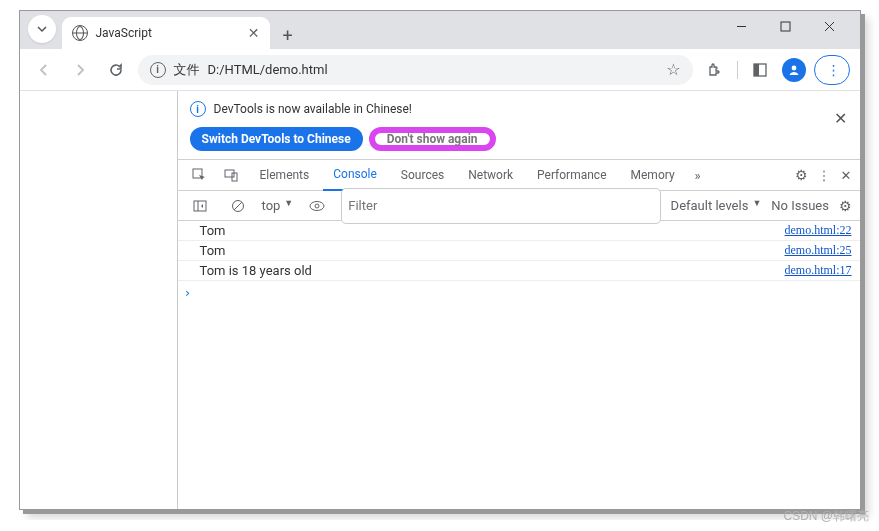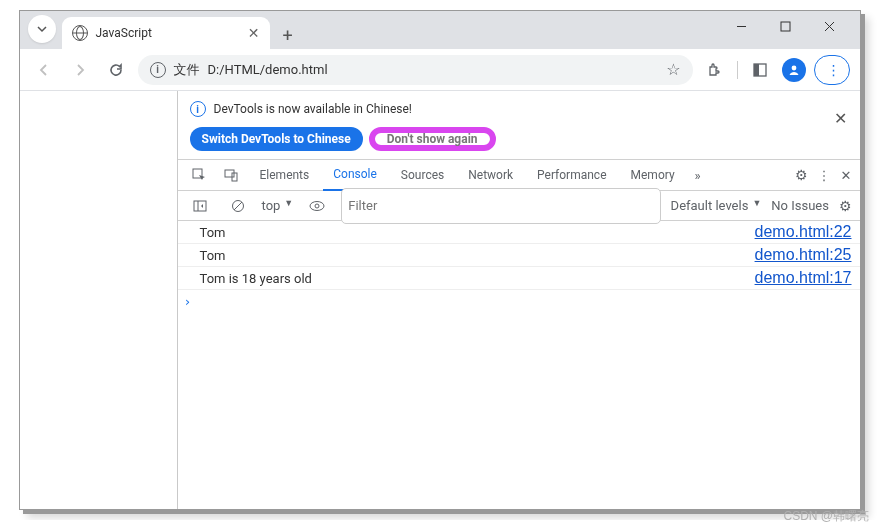--- a/index.html
+++ b/index.html
@@ -48,21 +48,21 @@
 .dt-right{margin-left:auto;display:flex;align-items:center;gap:10px;color:#5f6368}
 .gear{font-size:14px}
 .toolbar{height:30px;border-bottom:1px solid #d0d0d0;display:flex;align-items:center;padding:0 8px;gap:10px;font-size:12px;color:#5f6368}
 .sel{display:flex;align-items:flex-start;gap:4px}
 .caret{font-size:9px}
 .filter-input{flex:1;height:36px;border:1px solid #ccc;border-radius:5px;padding:0 6px;font-size:13px;color:#888;background:#fff}
 .noissues{color:#5f6368}
 .console-body{flex:1;overflow:auto;font-family:Menlo,Consolas,monospace;font-size:12px}
 .log-row{display:flex;padding:2px 8px 2px 22px;border-bottom:1px solid #eee;align-items:center}
 .log-text{flex:1;color:#333}
-.log-link{color:#1155cc;text-decoration:underline;font-family:Liberation Sans, sans-serif;font-size:16px}
+.log-link{color:#1155cc;text-decoration:underline;font-family:Liberation Serif, serif;font-size:12px}
 .prompt{padding:4px 6px;color:#1a73e8;font-family:Menlo,Consolas,monospace}
 .watermark{position:fixed;right:10px;bottom:6px;font-size:12px;color:#b0b0b0;font-family:Arial}
 svg{display:block}
 </style>
 </head>
 <body>
 
 <div class="window">
 
   <div class="tabbar">

